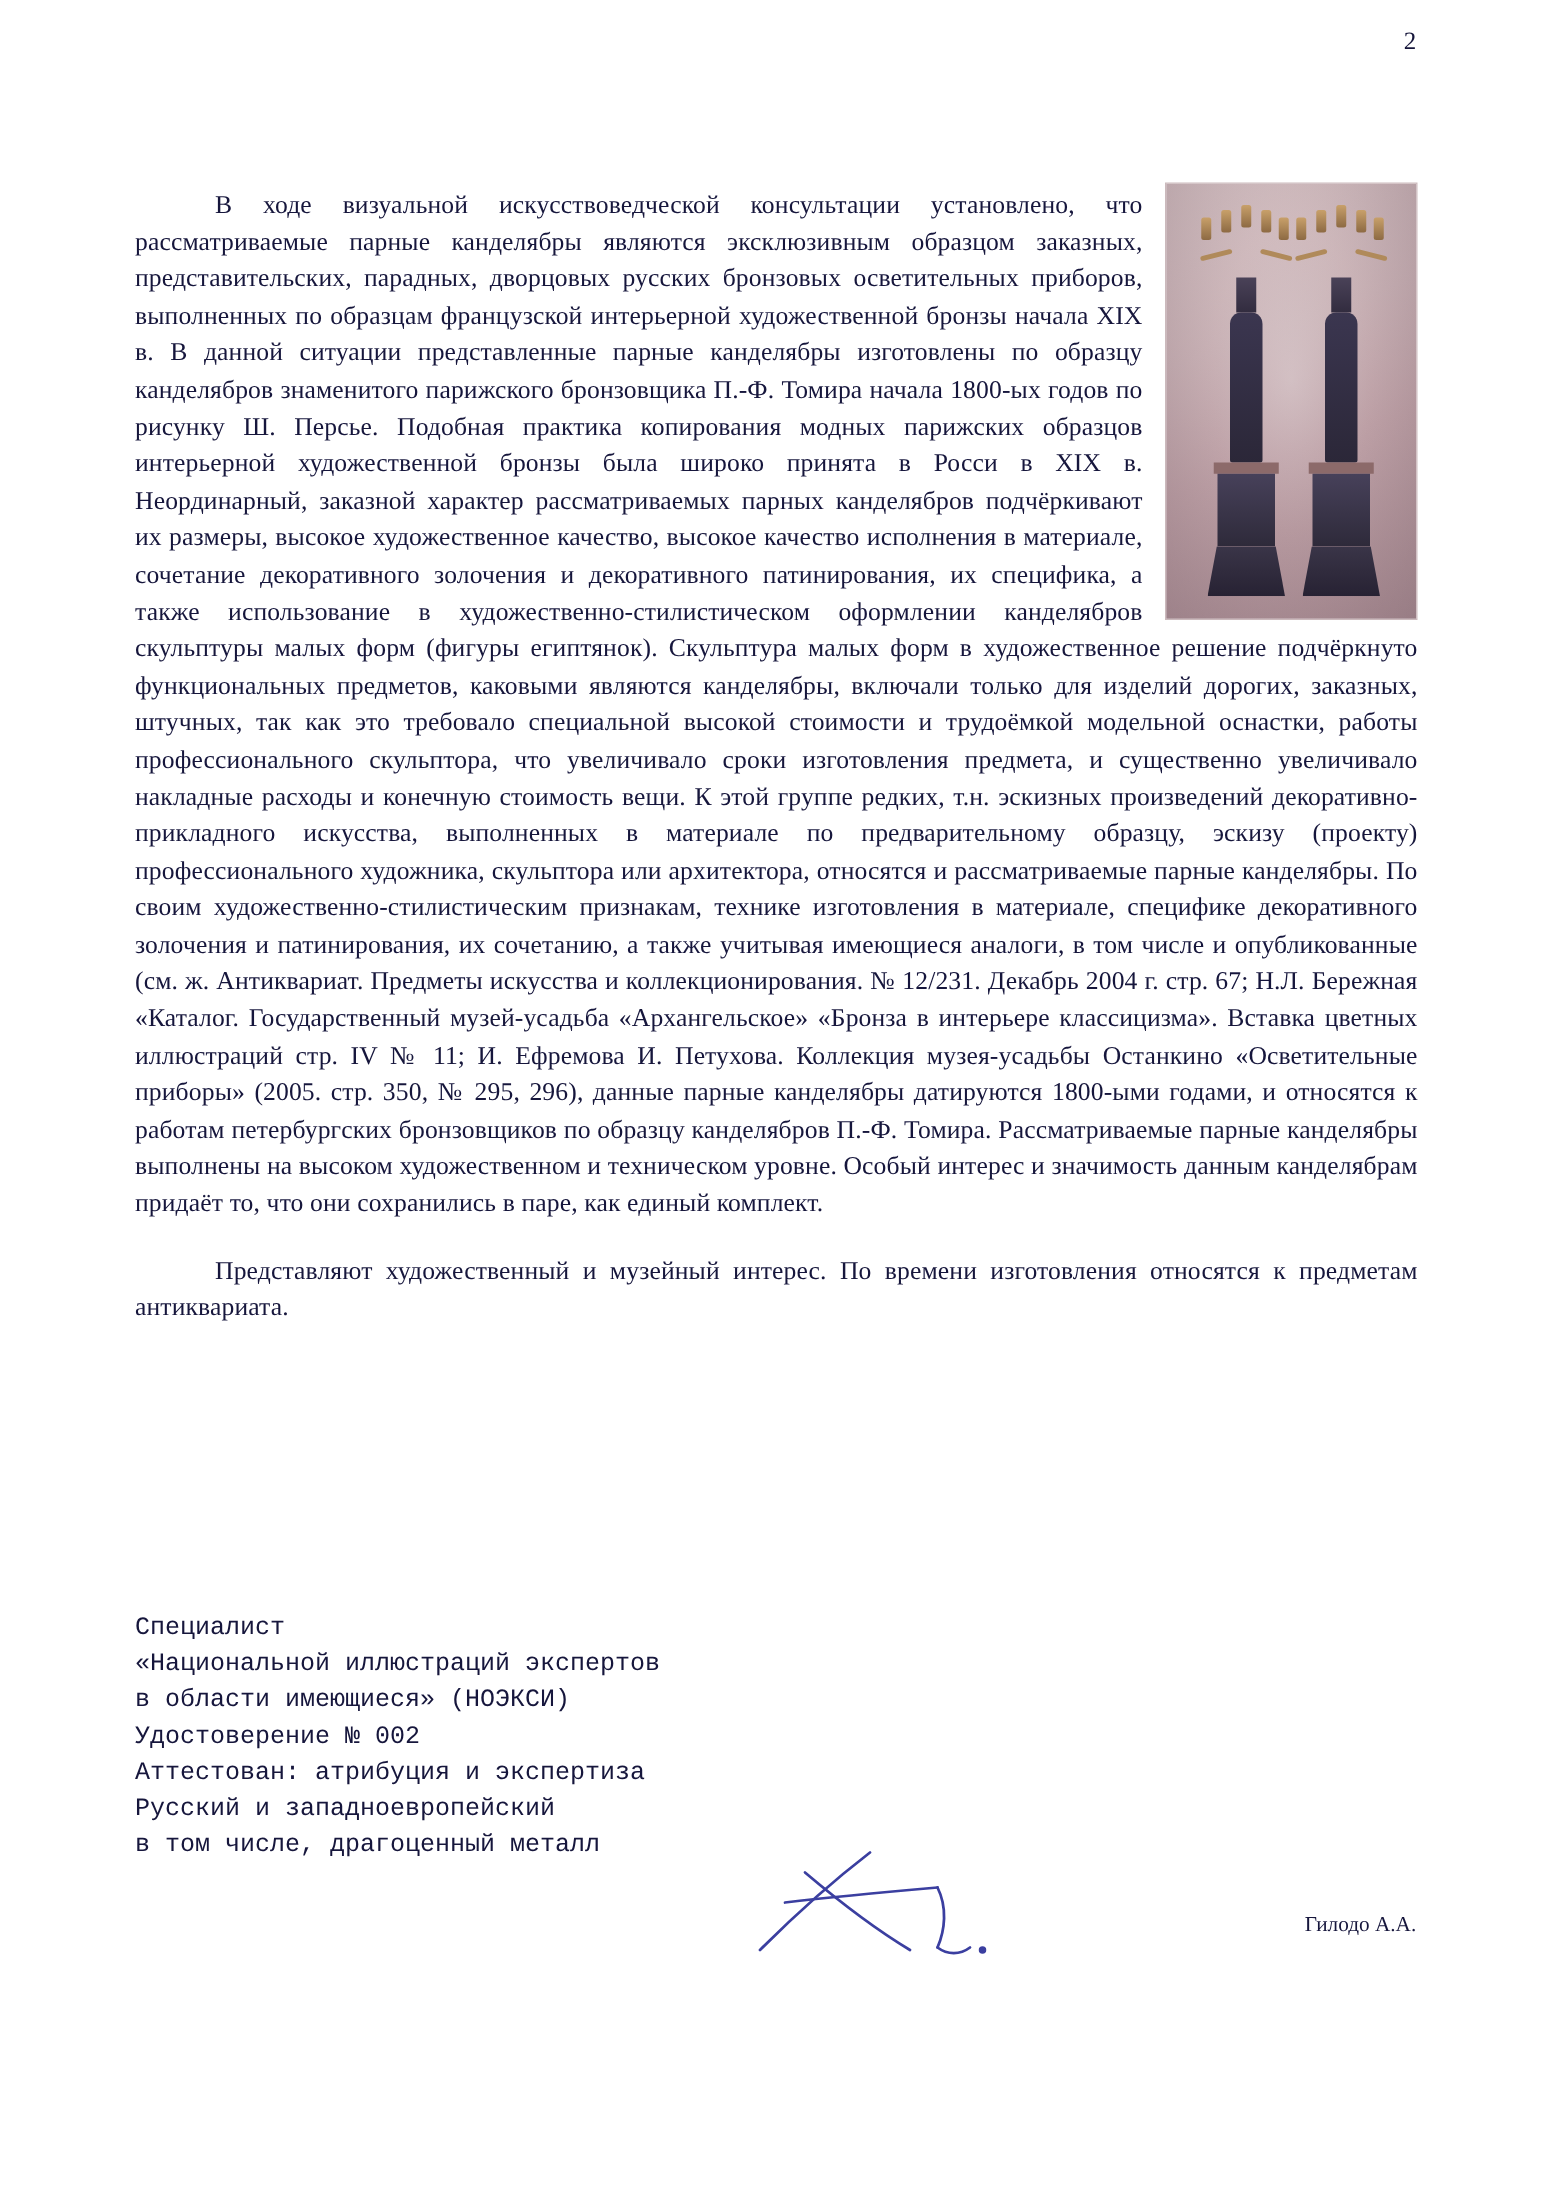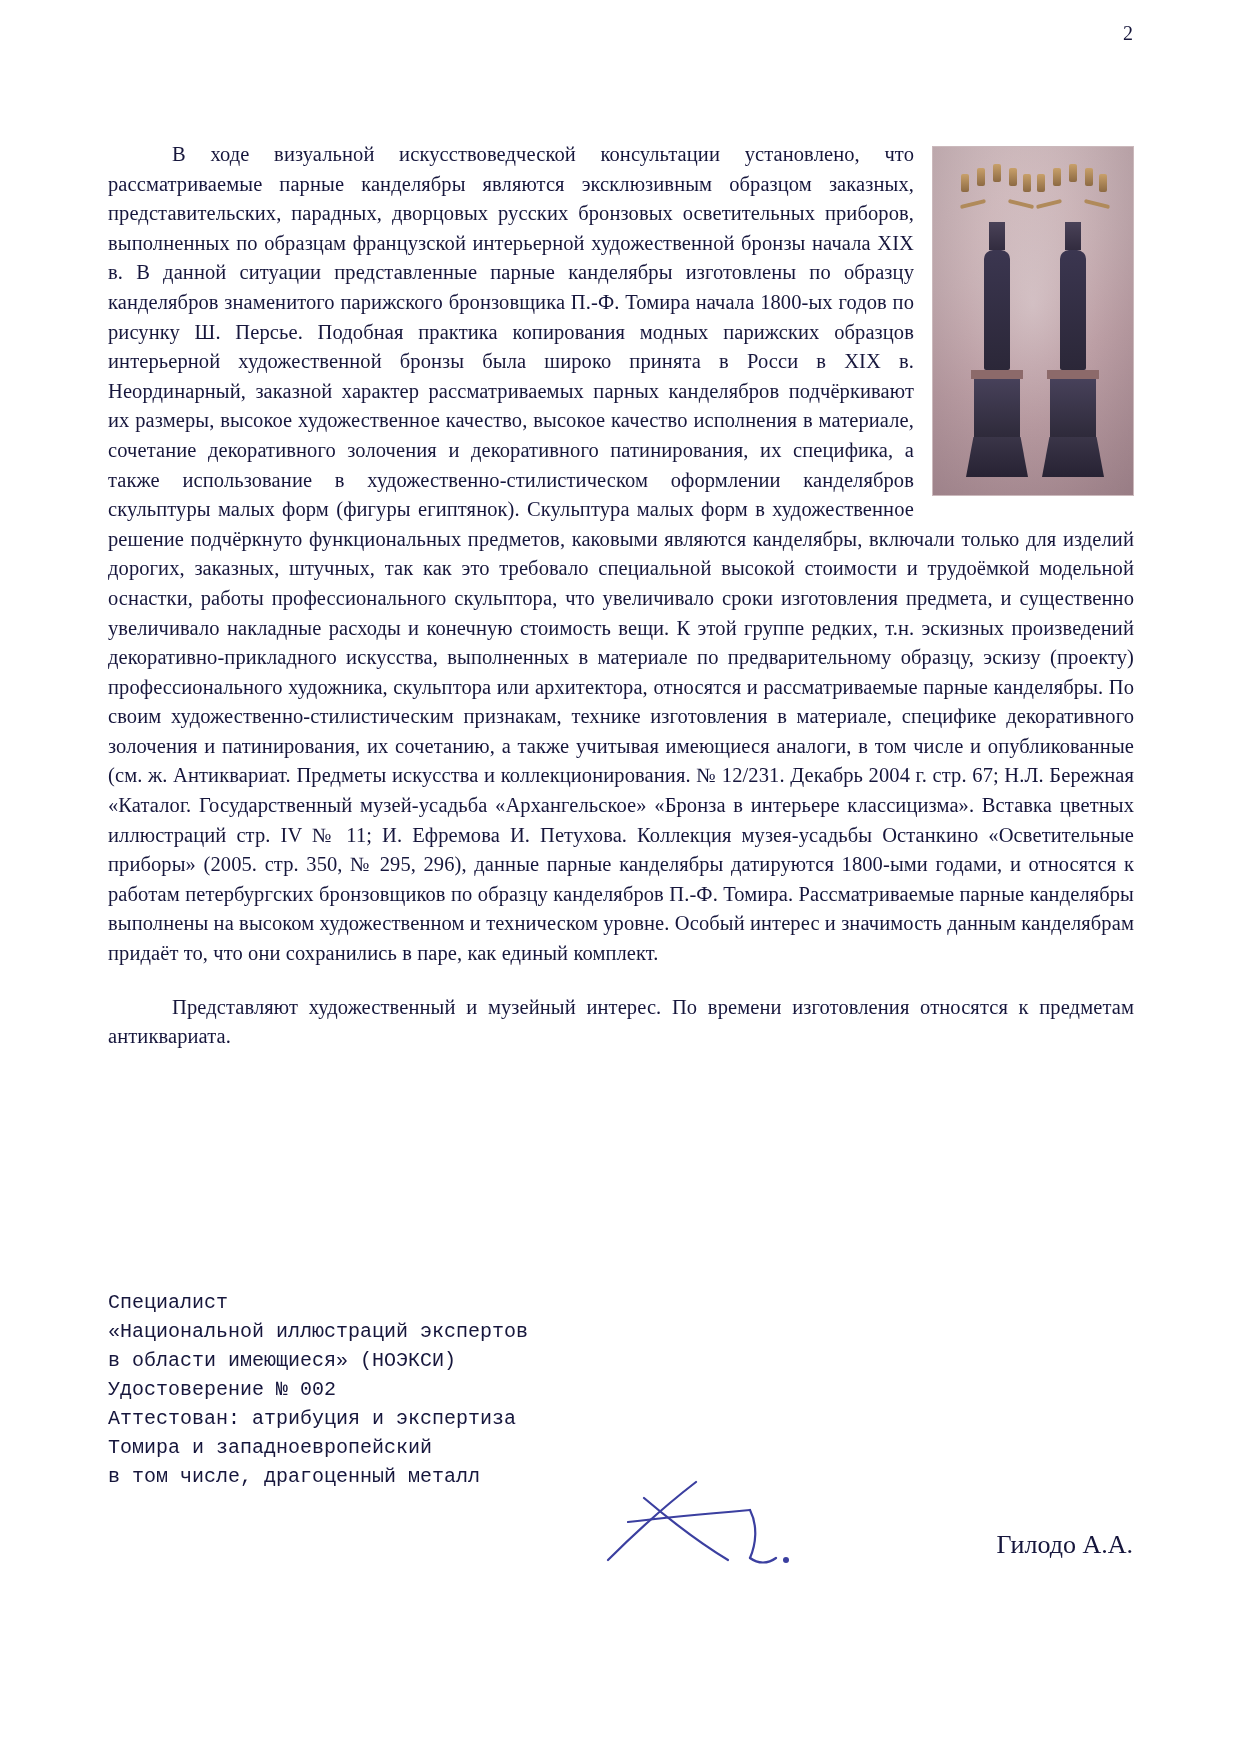--- a/index.html
+++ b/index.html
@@ -36,20 +36,21 @@
   .para {
     font-size: 20.5px;
     line-height: 29.6px;
     text-align: justify;
     color: #16163c;
     margin: 0;
     letter-spacing: 0.1px;
   }
   .para.indent {
     text-indent: 64px;
+    margin-top: 10px;
   }
   .wrap-image {
     float: right;
     width: 202px;
     height: 350px;
     margin: 6px 0 4px 18px;
     shape-outside: margin-box;
     position: relative;
   }
   .photo {
@@ -144,21 +145,21 @@
     font-family: Liberation Mono, monospace;
     font-size: 20px;
     line-height: 29px;
     color: #16163c;
     white-space: nowrap;
   }
   .sign-name {
     position: absolute;
     right: 108px;
     top: 1530px;
-    font-size: 26px;
+    font-size: 17px;
     color: #16163c;
     font-family: "Liberation Serif", serif;
   }
   .scribble {
     position: absolute;
     left: 600px;
     top: 1468px;
     width: 260px;
     height: 110px;
   }
@@ -219,21 +220,21 @@
     <p class="para indent">В ходе визуальной искусствоведческой консультации установлено, что рассматриваемые парные канделябры являются эксклюзивным образцом заказных, представительских, парадных, дворцовых русских бронзовых осветительных приборов, выполненных по образцам французской интерьерной художественной бронзы начала XIX в. В данной ситуации представленные парные канделябры изготовлены по образцу канделябров знаменитого парижского бронзовщика П.-Ф. Томира начала 1800-ых годов по рисунку Ш. Персье. Подобная практика копирования модных парижских образцов интерьерной художественной бронзы была широко принята в Росси в XIX в. Неординарный, заказной характер рассматриваемых парных канделябров подчёркивают их размеры, высокое художественное качество, высокое качество исполнения в материале, сочетание декоративного золочения и декоративного патинирования, их специфика, а также использование в художественно-стилистическом оформлении канделябров скульптуры малых форм (фигуры египтянок). Скульптура малых форм в художественное решение подчёркнуто функциональных предметов, каковыми являются канделябры, включали только для изделий дорогих, заказных, штучных, так как это требовало специальной высокой стоимости и трудоёмкой модельной оснастки, работы профессионального скульптора, что увеличивало сроки изготовления предмета, и существенно увеличивало накладные расходы и конечную стоимость вещи. К этой группе редких, т.н. эскизных произведений декоративно-прикладного искусства, выполненных в материале по предварительному образцу, эскизу (проекту) профессионального художника, скульптора или архитектора, относятся и рассматриваемые парные канделябры. По своим художественно-стилистическим признакам, технике изготовления в материале, специфике декоративного золочения и патинирования, их сочетанию, а  также учитывая имеющиеся аналоги, в том числе и опубликованные (см. ж. Антиквариат. Предметы искусства и коллекционирования. № 12/231. Декабрь 2004 г. стр. 67; Н.Л. Бережная «Каталог. Государственный музей-усадьба «Архангельское» «Бронза в интерьере классицизма». Вставка цветных иллюстраций стр. IV № 11; И. Ефремова И. Петухова. Коллекция музея-усадьбы Останкино «Осветительные приборы» (2005. стр. 350, № 295, 296), данные парные канделябры датируются 1800-ыми годами, и относятся к работам петербургских бронзовщиков по образцу канделябров П.-Ф. Томира. Рассматриваемые парные канделябры выполнены  на высоком художественном и техническом уровне. Особый интерес и значимость данным канделябрам придаёт то, что они сохранились в паре, как единый комплект.</p>
     <p class="para indent" style="margin-top:24px">Представляют художественный и музейный интерес. По времени изготовления относятся к предметам антиквариата.</p>
   </div>
 
   <div class="signature-block">
     <div class="sig-line">Специалист</div>
     <div class="sig-line">«Национальной иллюстраций экспертов</div>
     <div class="sig-line">в области имеющиеся» (НОЭКСИ)</div>
     <div class="sig-line">Удостоверение № 002</div>
     <div class="sig-line">Аттестован: атрибуция и экспертиза</div>
-    <div class="sig-line">Томира и западноевропейский</div>
+    <div class="sig-line">Русский и западноевропейский</div>
     <div class="sig-line">в том числе, драгоценный металл</div>
   </div>
 
   <svg class="scribble" viewBox="0 0 260 110">
     <g fill="none" stroke="#3b3fa0" stroke-width="2.2" stroke-linecap="round">
       <path d="M8 92 C 40 60, 70 34, 96 14"></path>
       <path d="M44 30 C 70 52, 98 74, 128 92"></path>
       <path d="M28 54 C 62 50, 104 46, 150 42"></path>
       <path d="M150 42 C 158 58, 156 76, 150 90"></path>
       <path d="M150 90 C 158 96, 168 96, 176 90"></path>

